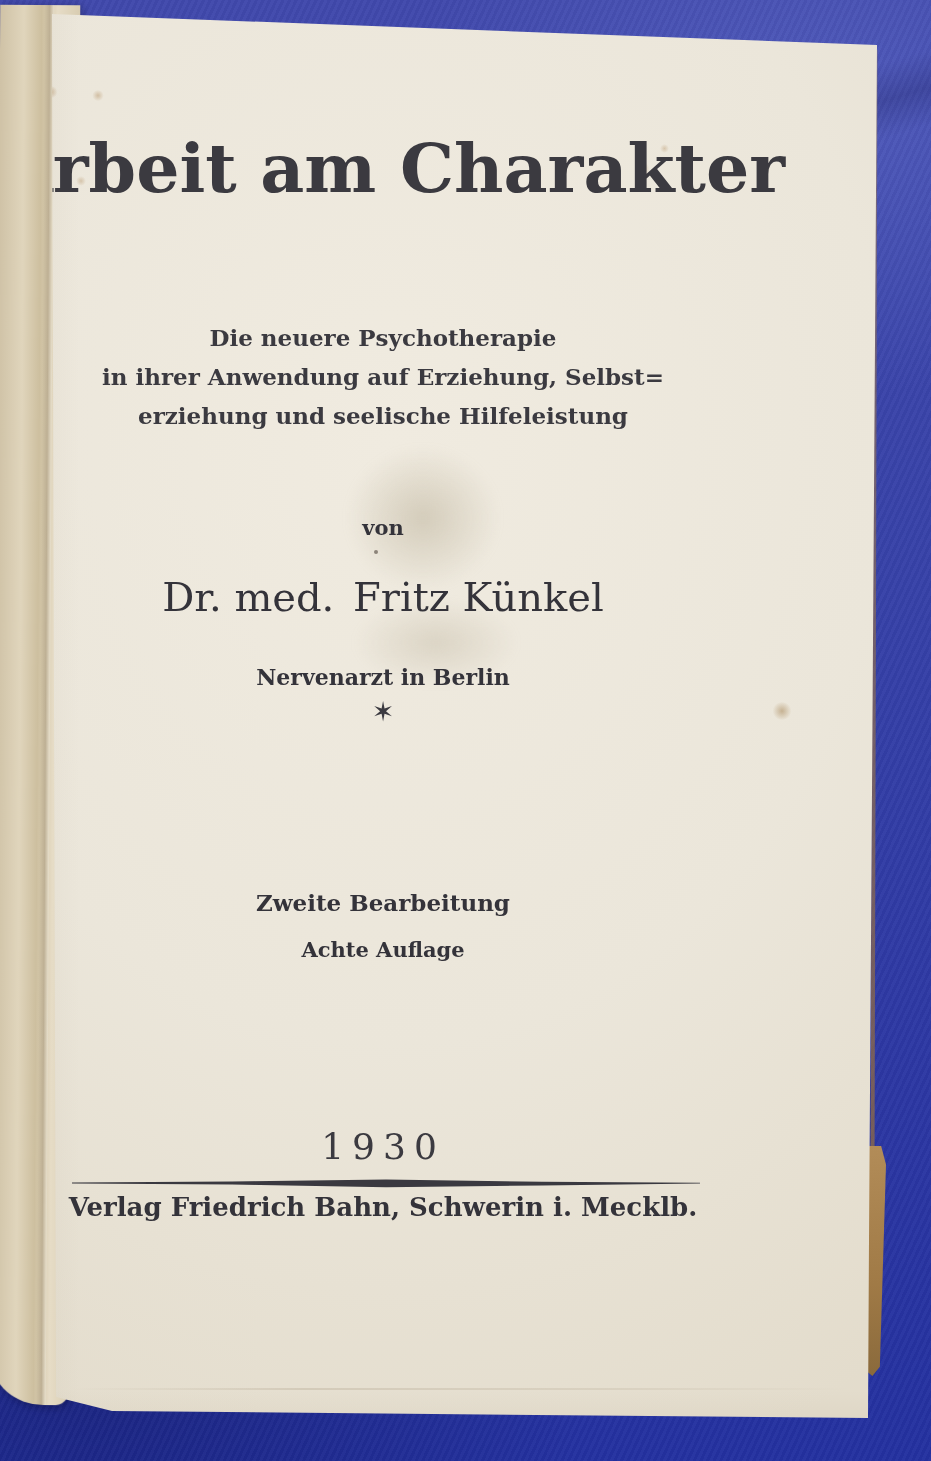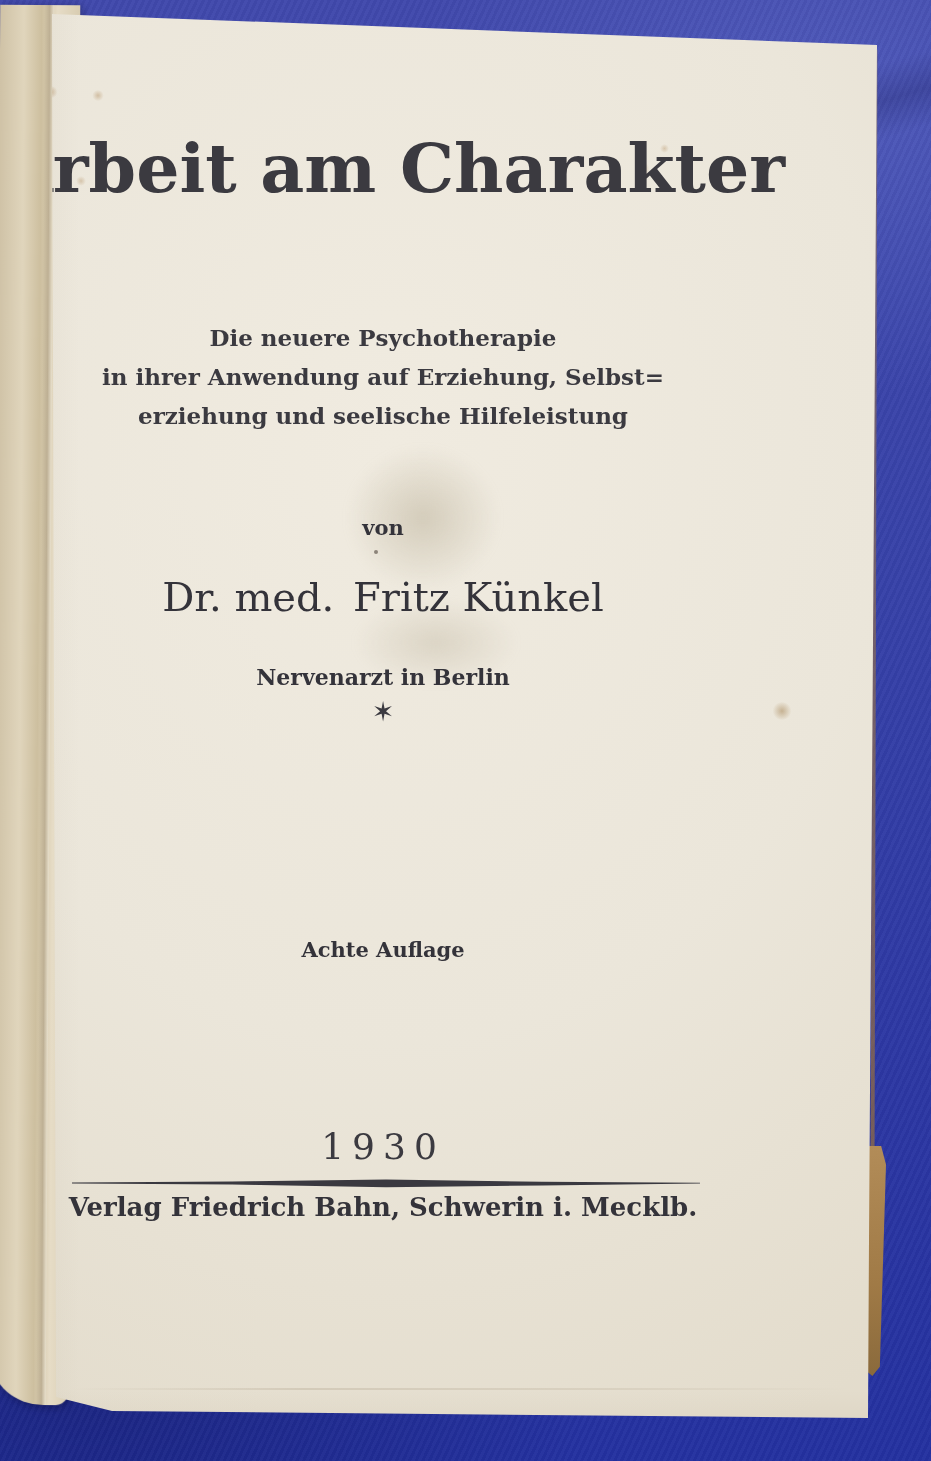--- a/index.html
+++ b/index.html
@@ -143,20 +143,21 @@
 
     <div class="txt t-author">
       <span class="prefix">Dr. med.</span>
       <span class="name fraktur">Fritz Künkel</span>
     </div>
 
     <div class="txt t-role fraktur">Nervenarzt in Berlin</div>
 
     <div class="txt t-star">✶</div>
 
+    <div class="txt t-ed1 fraktur">Zweite Bearbeitung</div>
     <div class="txt t-ed2 fraktur">Achte Auflage</div>
 
     <div class="txt t-year">1930</div>
 
     <svg class="rule" viewBox="0 0 628 9" preserveAspectRatio="none">
       <polygon points="0,3.6 160,2.4 314,0.6 470,2.8 628,3.8 628,4.6 470,6.4 314,8.2 160,5.6 0,4.6" fill="#3a3940"></polygon>
     </svg>
 
     <div class="txt t-pub fraktur">Verlag Friedrich Bahn, Schwerin i. Mecklb.</div>
 

